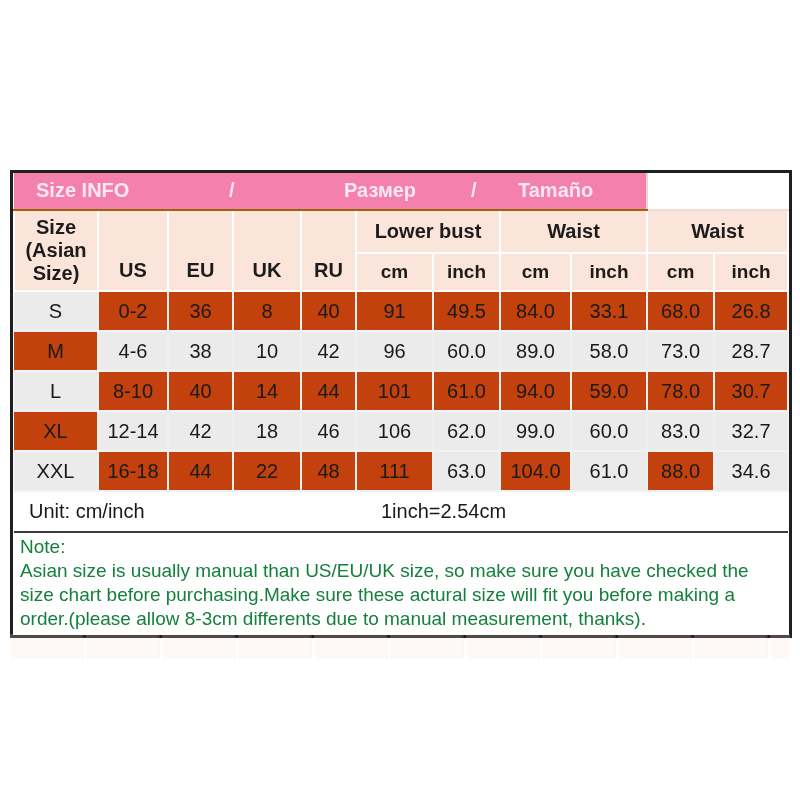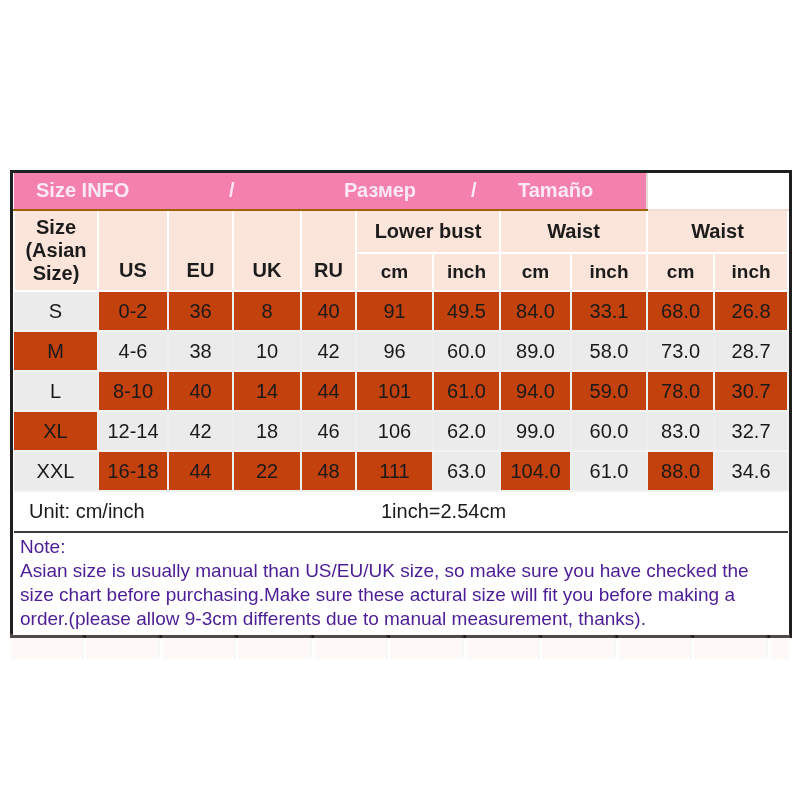--- a/index.html
+++ b/index.html
@@ -87,21 +87,21 @@
 
   
   tr.note-row { height: 97px; }
   td.note-cell {
     background: #ffffff;
     border-top: 2px solid #3c3c3c;
     vertical-align: top;
     padding: 2px 8px 4px 6px;
     font-size: 19px;
     line-height: 24px;
-    color: #4c1d95;
+    color: #15803d;
   }
   .note-line { white-space: nowrap; }
 
   
   .ghost-strip {
     position: absolute; left: 10px; top: 634px;
     width: 780px; height: 25px;
     background:
       repeating-linear-gradient(90deg,
         rgba(249, 228, 218, 0.40) 0px, rgba(249, 228, 218, 0.40) 72px,
@@ -240,21 +240,21 @@
           <span class="unit-left">Unit: cm/inch</span>
           <span class="unit-right">1inch=2.54cm</span>
         </td>
       </tr>
 
       <tr class="note-row">
         <td class="note-cell" colspan="11">
           <div class="note-line">Note:</div>
           <div class="note-line">Asian size is usually manual than US/EU/UK size, so make sure you have checked the</div>
           <div class="note-line">size chart before purchasing.Make sure these actural size will fit you before making a</div>
-          <div class="note-line">order.(please allow 9-3cm differents due to manual measurement, thanks).</div>
+          <div class="note-line">order.(please allow 8-3cm differents due to manual measurement, thanks).</div>
         </td>
       </tr>
     </tbody>
       </table>
   </div>
 
   <div class="ghost-strip"></div>
 </div>
 
 </body></html>

